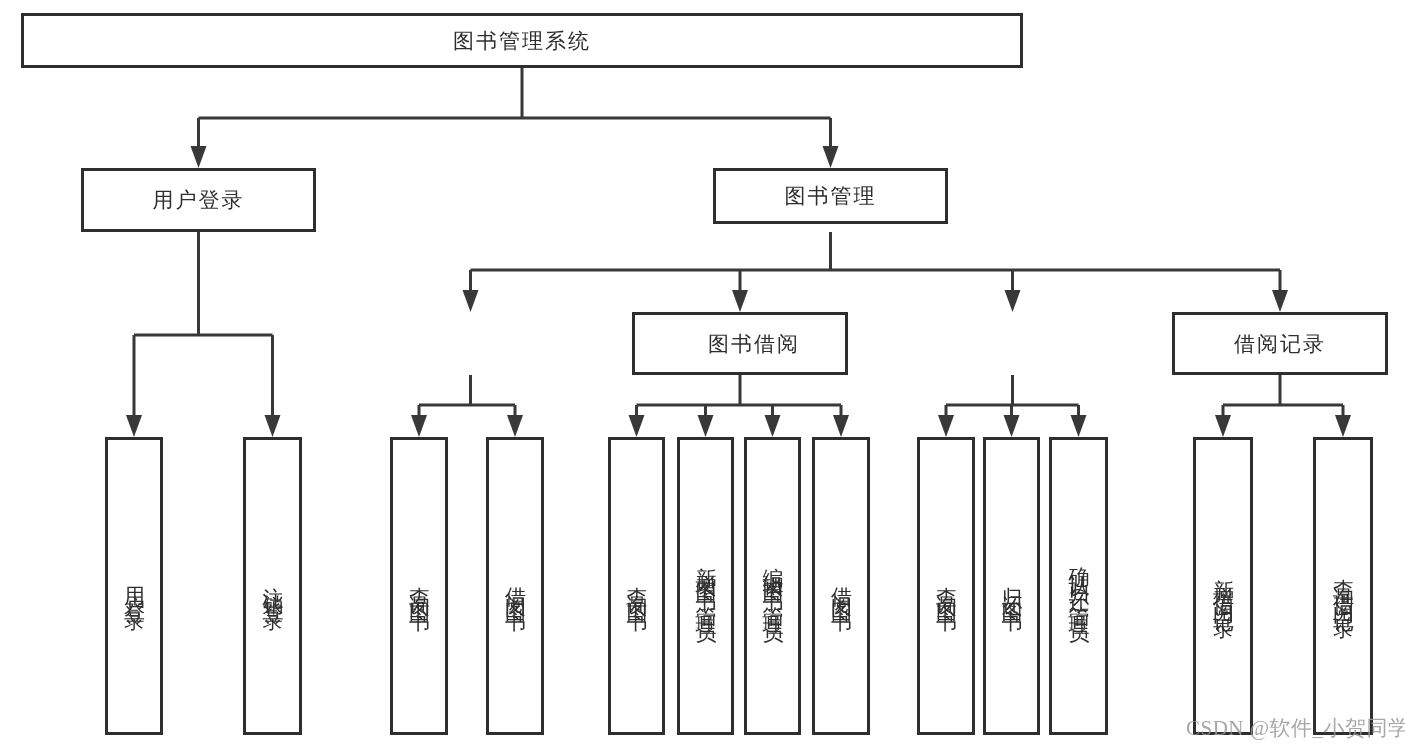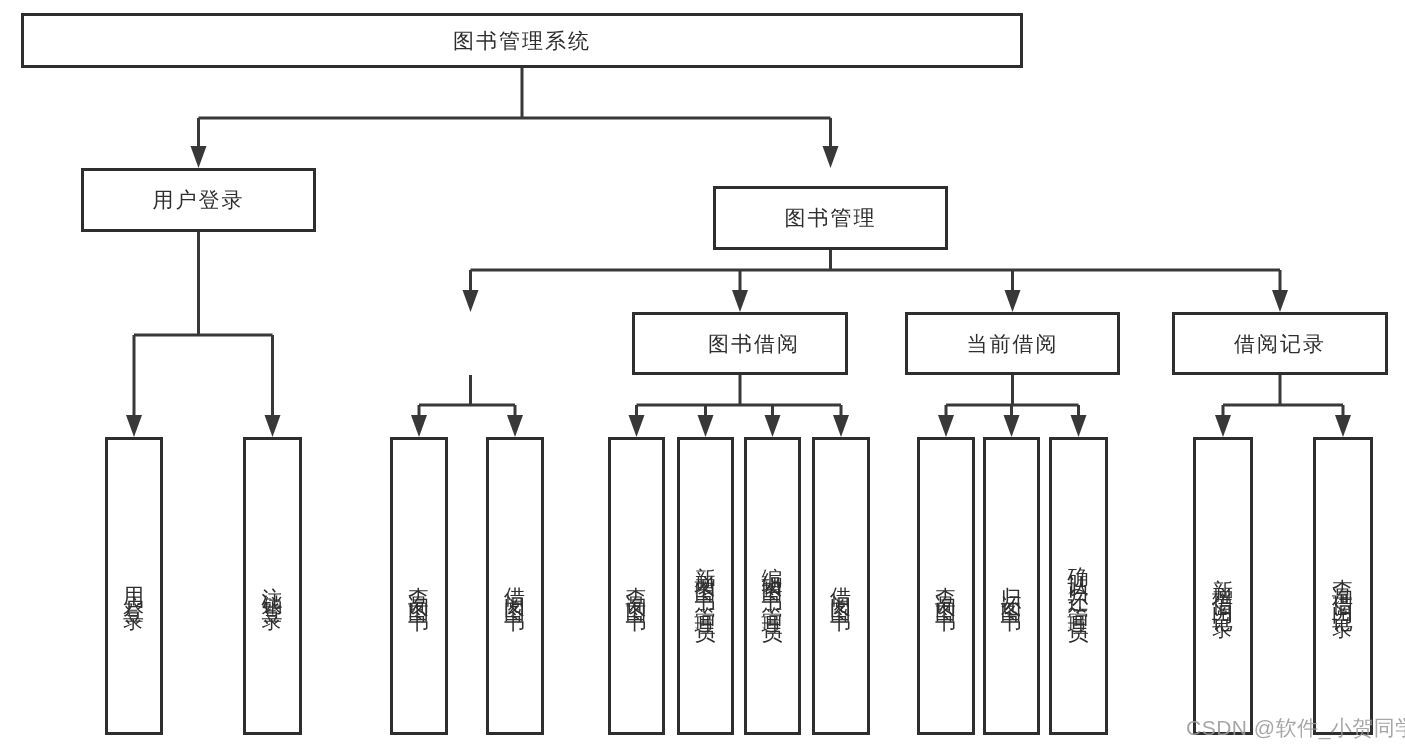--- a/index.html
+++ b/index.html
@@ -7,20 +7,21 @@
     padding: 0;
     background: #ffffff;
     font-family: "Liberation Sans", "DejaVu Sans", sans-serif;
   }
   .canvas {
     position: relative;
     width: 1405px;
     height: 747px;
     background: #ffffff;
     overflow: hidden;
+    font-family: Liberation Serif, serif;
   }
   .connectors {
     position: absolute;
     left: 0;
     top: 0;
     z-index: 1;
   }
   .box {
     position: absolute;
     box-sizing: border-box;
@@ -108,24 +109,23 @@
     <g>
       <path d="M1280 375 V405 M1223 405 H1343 M1223 405 V419 M1343 405 V419" fill="none" stroke="#383838" stroke-width="3"></path>
       <polygon points="1215,415 1231,415 1223,437" fill="#383838"></polygon>
       <polygon points="1335,415 1351,415 1343,437" fill="#383838"></polygon>
     </g>
   </svg>
 
   <div class="box hbox" style="left:21px; top:13px; width:1002px; height:55px;">图书管理系统</div>
 
   <div class="box hbox" style="left:81px; top:168px; width:235px; height:64px;">用户登录</div>
-  <div class="box hbox" style="left:713px; top:186px; width:235px; height:64px;">图书管理</div>
+  <div class="box hbox" style="left:713px; top:168px; width:235px; height:56px;">图书管理</div>
 
   <div class="box hbox" style="left:632px; top:312px; width:216px; height:63px;padding-left:28px;">图书借阅</div>
-  <div class="box hbox" style="left:905px; top:312px; width:215px; height:63px;">当前借阅</div>
   <div class="box hbox" style="left:1172px; top:312px; width:216px; height:63px;">借阅记录</div>
 
   <div class="box leaf" style="left:105px; top:437px; width:58px; height:298px;">
     <span>用户登录</span>
   </div>
   <div class="box leaf" style="left:243px; top:437px; width:59px; height:298px;">
     <span>注销登录</span>
   </div>
 
   <div class="box leaf" style="left:390px; top:437px; width:58px; height:298px;">

